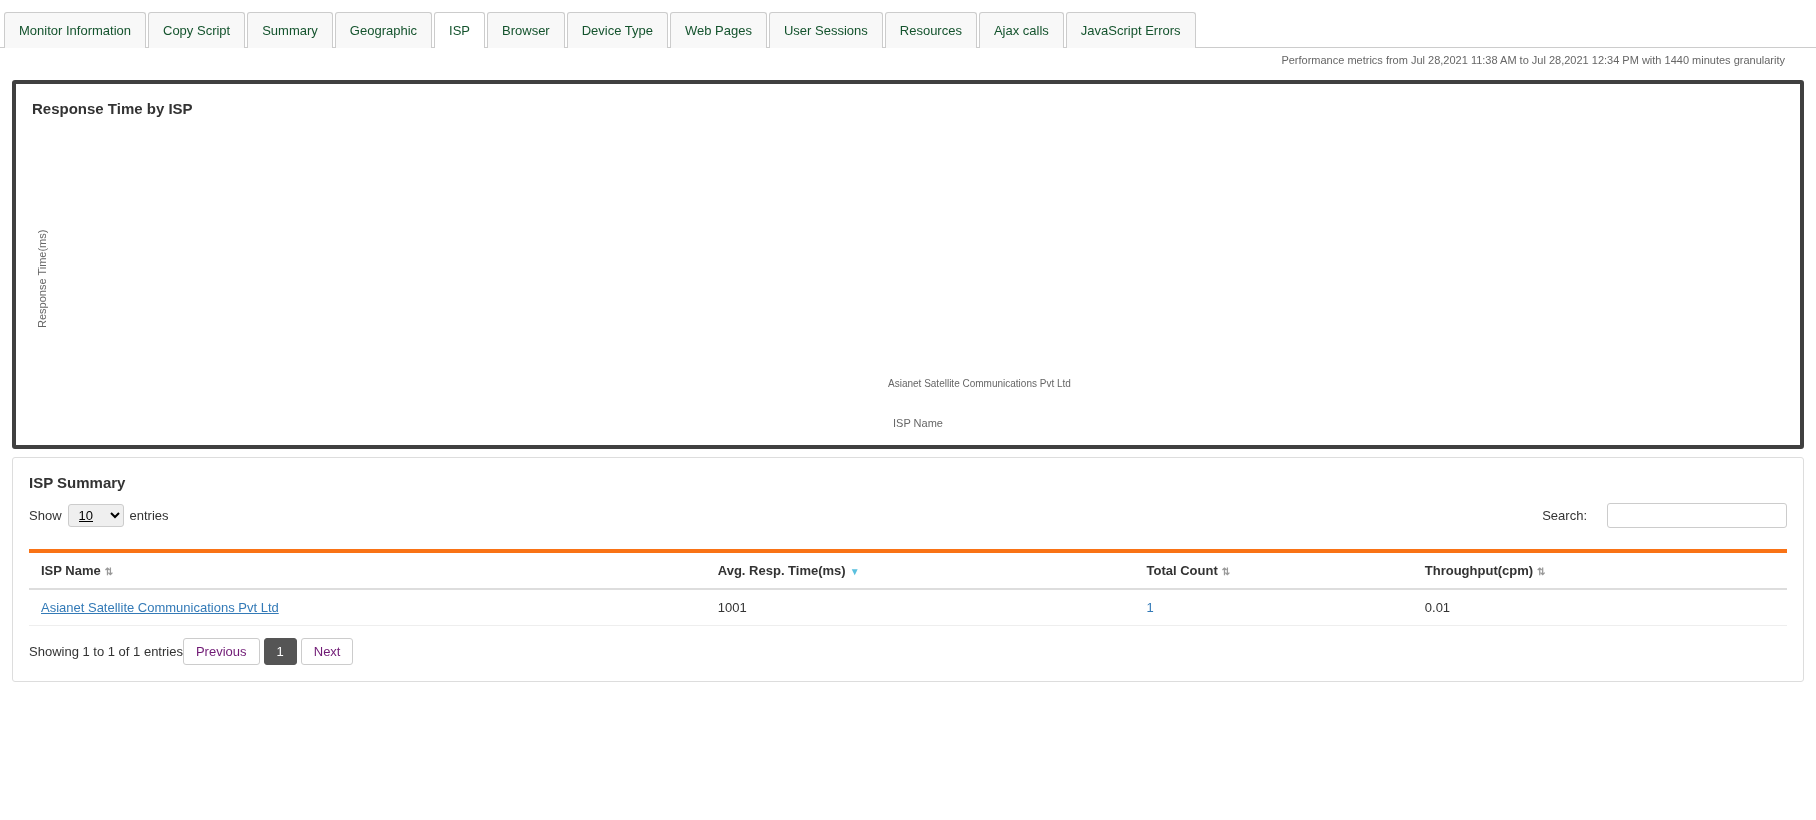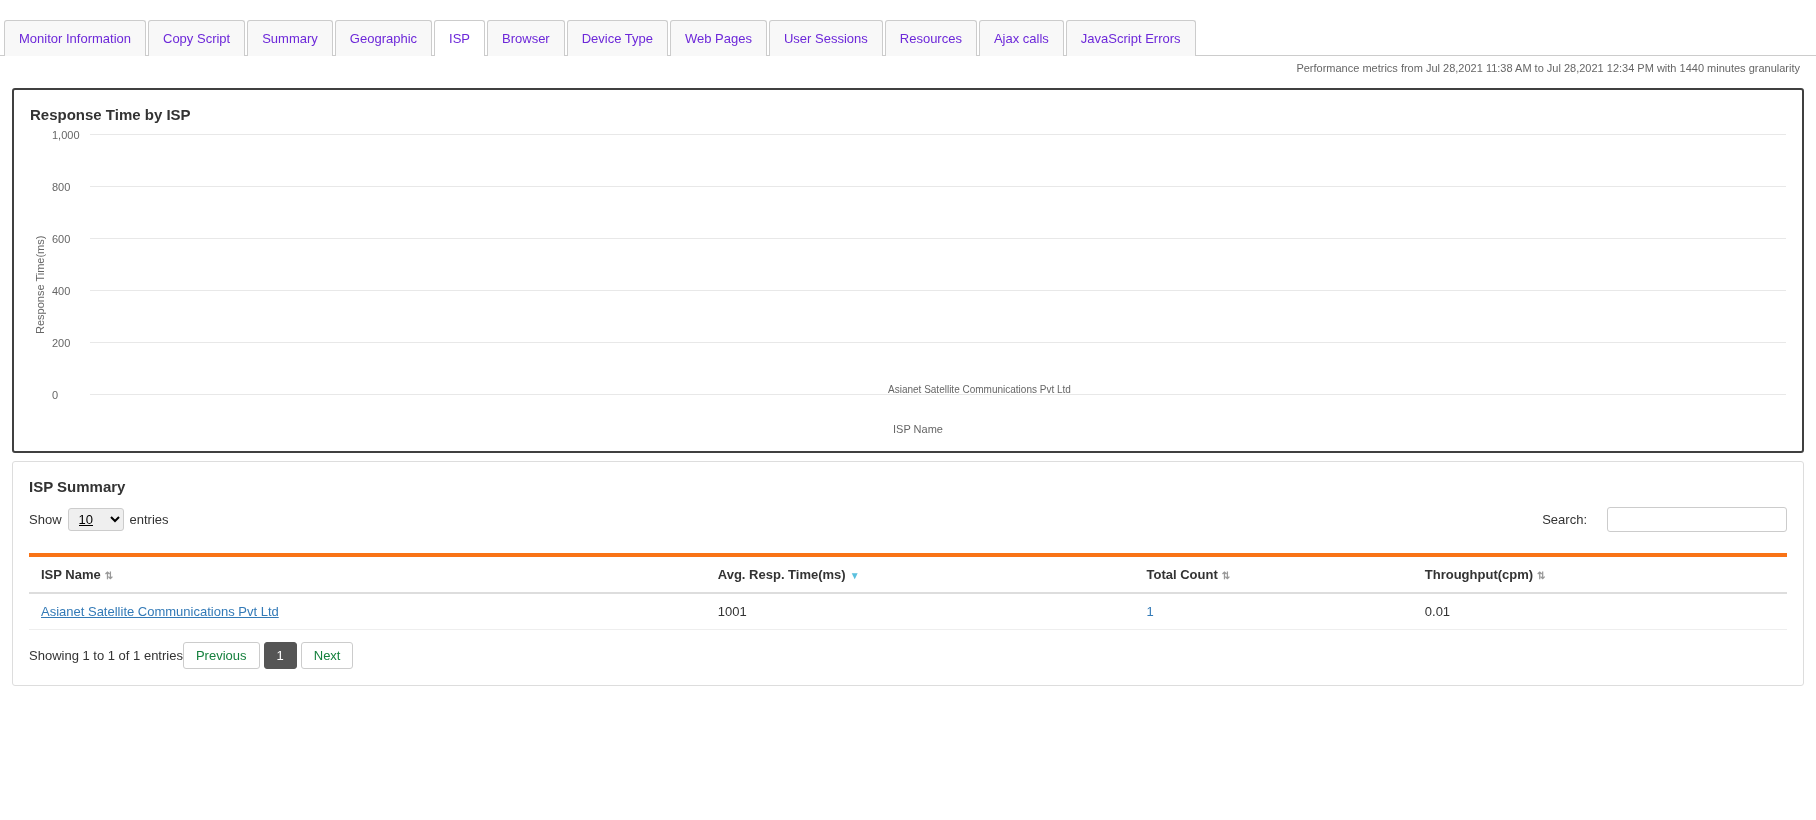--- a/index.html
+++ b/index.html
@@ -13,45 +13,45 @@
       padding: 0 4px;
       background: #fff;
     }
     .tab {
       padding: 10px 14px;
       cursor: pointer;
       border: 1px solid transparent;
       border-bottom: none;
       margin-bottom: -1px;
       font-size: 13px;
-      color: #6d28d9;
+      color: #14532d;
       background: #f8f8f8;
       border-color: #ccc;
       border-radius: 3px 3px 0 0;
       margin-right: 2px;
-      margin-top: 20px;
+      margin-top: 12px;
     }
     .tab.active {
       background: #fff;
       border-color: #ccc #ccc #fff #ccc;
       font-weight: normal;
       z-index: 1;
     }
 
     
     .metrics-info {
       text-align: right;
-      padding: 6px 16px;
+      padding: 6px 31px;
       font-size: 11px;
       color: #666;
     }
 
     
     .chart-section {
-      border: 2px solid #404040;
+      border: 4px solid #404040;
       margin: 8px 12px;
       padding: 16px;
       border-radius: 3px;
     }
     .section-title {
       font-size: 15px;
       font-weight: bold;
       margin-bottom: 12px;
       color: #333;
     }
@@ -226,21 +226,21 @@
       cursor: pointer;
       background: #fff;
       font-size: 13px;
       color: #333;
     }
     .page-btn.active {
       background: #555;
       color: #fff;
       border-color: #555;
     }
-    .page-btn.disabled { color: #15803d; cursor: default; }
+    .page-btn.disabled { color: #701a75; cursor: default; }
   </style>
 </head>
 <body>
 
 <div class="tab-bar">
 <div class="tab">Monitor Information</div>
     <div class="tab">Copy Script</div>
     <div class="tab">Summary</div>
     <div class="tab">Geographic</div>
     <div class="tab active">ISP</div>
@@ -253,40 +253,20 @@
     <div class="tab">JavaScript Errors</div>
   </div>
 
 <div class="metrics-info">Performance metrics from Jul 28,2021 11:38 AM to Jul 28,2021 12:34 PM with 1440 minutes granularity</div>
 
 <div class="chart-section">
   <div class="section-title">Response Time by ISP</div>
   <div class="chart-container">
     <div class="y-axis-label">Response Time(ms)</div>
     <div class="chart-inner">
-      <div class="grid-lines" id="grid-lines-container">
-          <div class="grid-line" style="bottom: 100%;">
-            <span class="grid-label">1,000</span>
-          </div>
-          <div class="grid-line" style="bottom: 80%;">
-            <span class="grid-label">800</span>
-          </div>
-          <div class="grid-line" style="bottom: 60%;">
-            <span class="grid-label">600</span>
-          </div>
-          <div class="grid-line" style="bottom: 40%;">
-            <span class="grid-label">400</span>
-          </div>
-          <div class="grid-line" style="bottom: 20%;">
-            <span class="grid-label">200</span>
-          </div>
-          <div class="grid-line" style="bottom: 0%;">
-            <span class="grid-label">0</span>
-          </div>
-        </div>
       <div class="bars-area" id="bars-container">
           <div class="bar-group">
             <div class="bar" style="height: 97%;"></div>
             <div class="bar-label">Asianet Satellite Communications Pvt Ltd</div>
           </div>
         </div>
       <div class="x-axis-label">ISP Name</div>
     </div>
   </div>
 </div>

